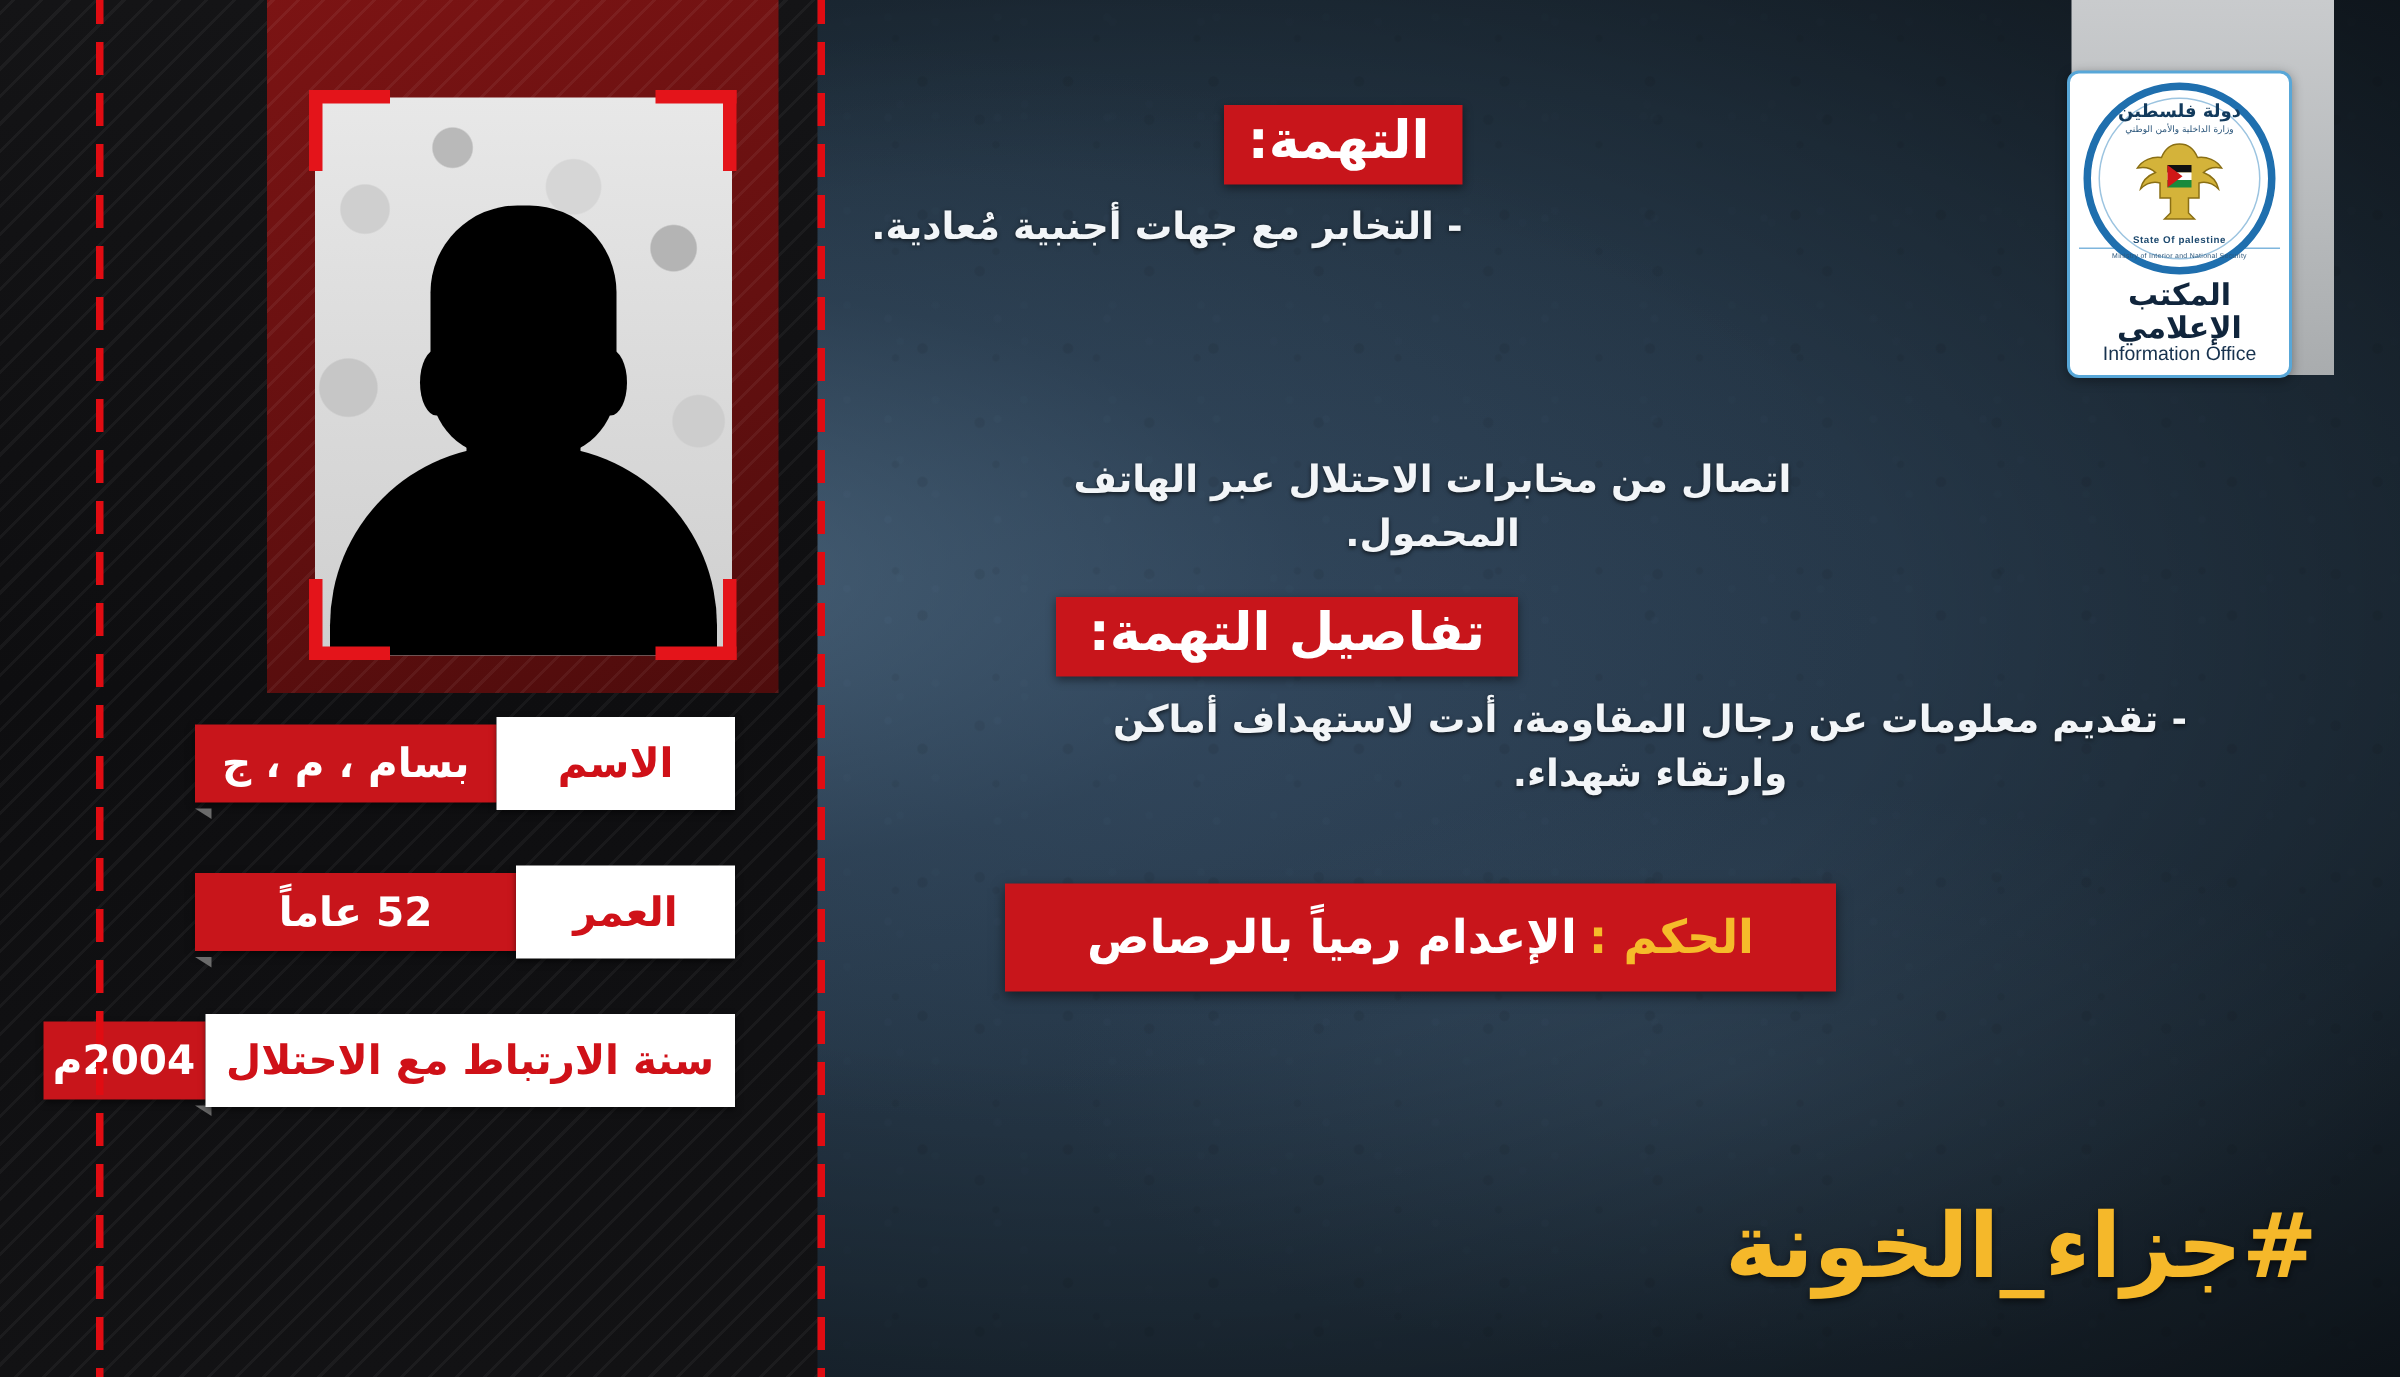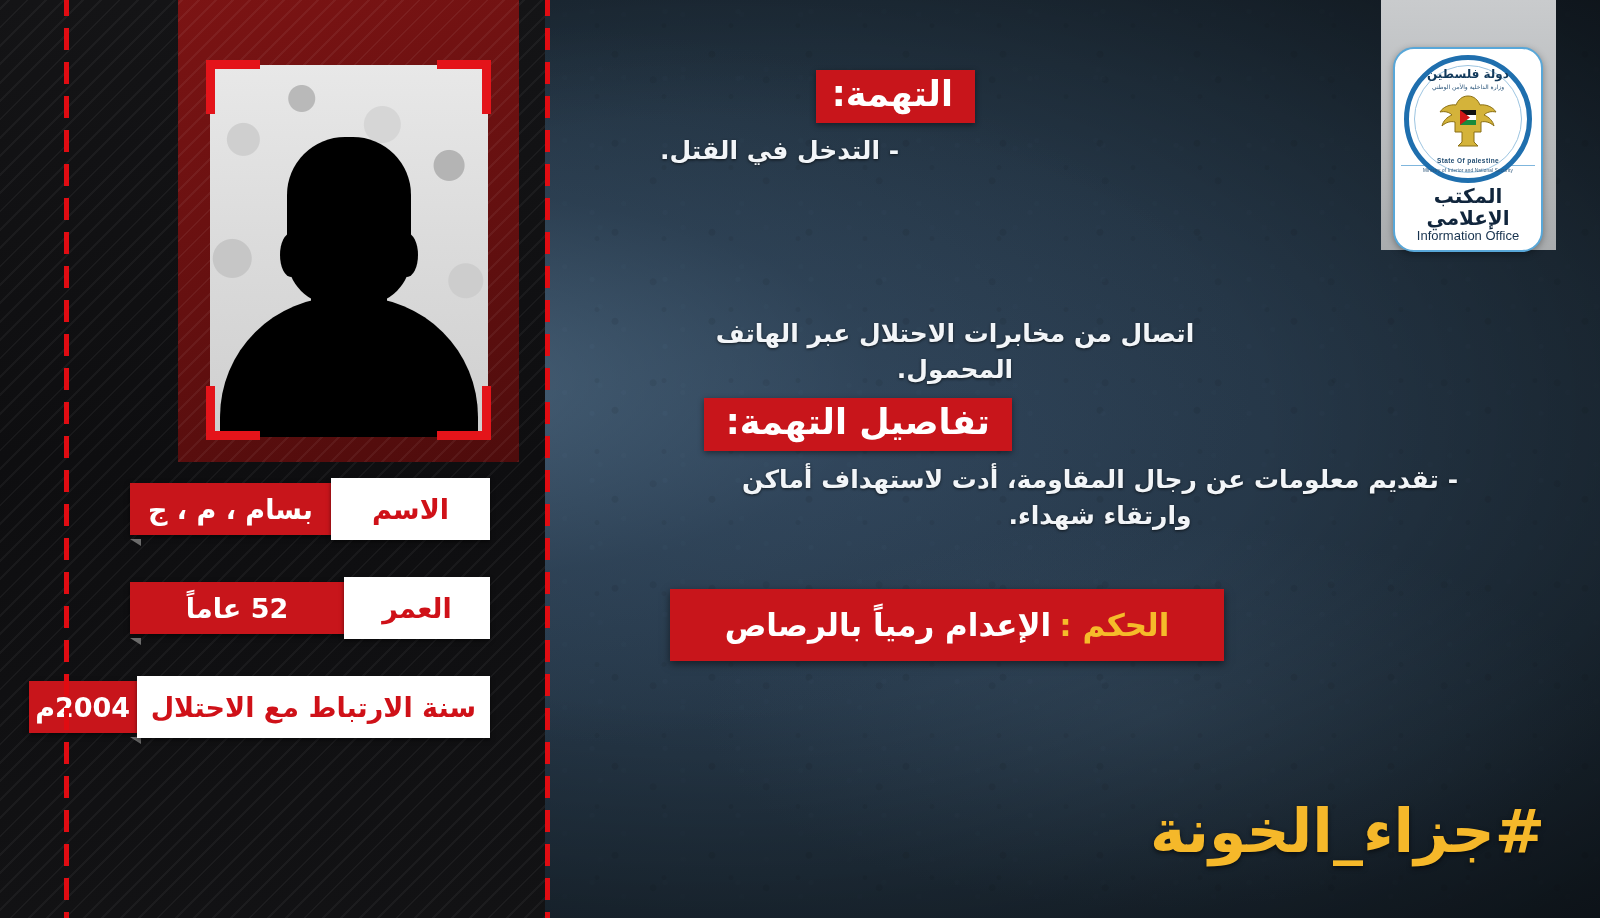--- a/index.html
+++ b/index.html
@@ -166,23 +166,23 @@
     border-color:transparent #6b6b6b transparent transparent;
   }
 
   
   .logo-band{
     position:absolute;top:0;right:44px;
     width:175px;height:250px;
     background:linear-gradient(180deg,#c9cbcd 0%,#b6b9bb 60%,#a9acae 100%);
   }
   .logo-card{
-    position:absolute;top:47px;right:57px;
+    position:absolute;top:47px;right:72px;
     width:150px;height:205px;
-    background:#fff;border:2px solid #58a7d8;border-radius:21px;
+    background:#fff;border:2px solid #58a7d8;border-radius:8px;
     box-shadow:0 2px 7px rgba(0,0,0,.35);
     overflow:hidden;
     display:flex;flex-direction:column;gap:16px;
   }
   .emblem-wrap{flex:1;position:relative;}
   .emblem{
     position:absolute;top:6px;left:50%;transform:translateX(-50%);
     width:128px;height:128px;border-radius:50%;
     border:5px solid #1f6fae;background:#fff;
   }
@@ -247,21 +247,21 @@
     line-height:1.42;
     text-shadow:0 1px 3px rgba(0,0,0,.65);
     letter-spacing:-.3px;
   }
   .sec-body .ln{display:block;white-space:nowrap;}
 
   .h-charge{top:70px;right:625px;padding-left:16px;}
   .b-charge{top:133px;right:625px;text-align:left;width:315px;}
 
   .h-method{top:252px;right:613px;}
-  .b-method{top:316px;right:350px;width:590px;text-align:center;}
+  .b-method{top:302px;right:350px;width:590px;text-align:center;}
 
   .h-details{top:398px;right:588px;}
   .b-details{
     top:462px;right:60px;width:880px;
     text-align:justify;text-align-last:center;
   }
   .b-details .l1{display:block;letter-spacing:1.6px;}
   .b-details .l2{display:block;}
 
   .verdict{
@@ -372,21 +372,21 @@
     <div class="logo-caption">
       <div class="ar">المكتب الإعلامي</div>
       <div class="en">Information Office</div>
     </div>
   </div>
 
   <div class="content">
 
     <div class="sec-head h-charge">التهمة:</div>
     <div class="sec-body b-charge">
-      <span class="ln">-  التدخل في القتل.</span>
+      <span class="ln">-  التخابر مع جهات أجنبية مُعادية.</span>
     </div>
 
     <div class="sec-body b-method">اتصال من مخابرات الاحتلال عبر الهاتف المحمول.</div>
 
     <div class="sec-head h-details">تفاصيل التهمة:</div>
     <div class="sec-body b-details">
       <span class="l1">-  تقديم معلومات عن رجال المقاومة، أدت لاستهداف أماكن</span>
       <span class="l2">وارتقاء شهداء.</span>
     </div>
 

